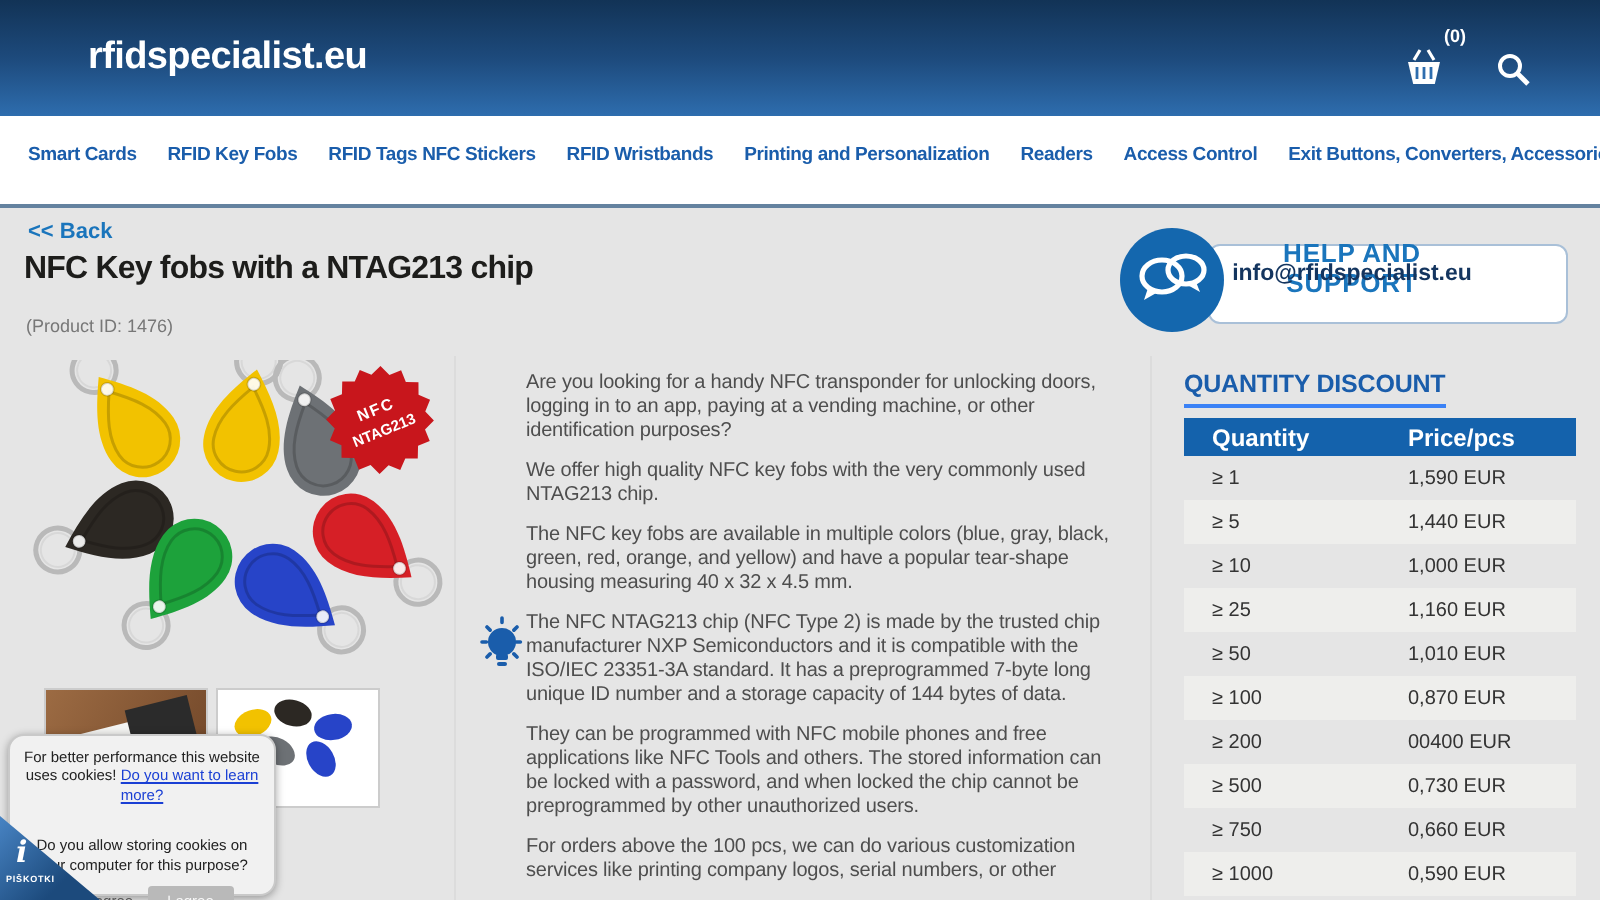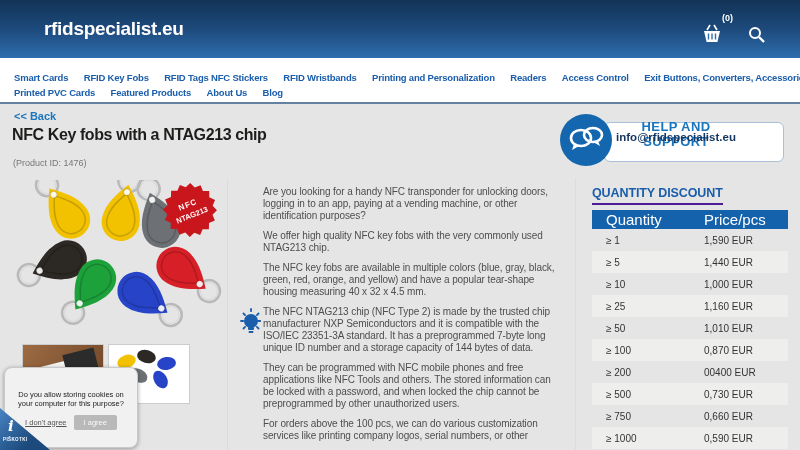--- a/index.html
+++ b/index.html
@@ -59,24 +59,24 @@
   .mini-fob { position:absolute; width:19px; height:13px; border-radius:50%; }
 
   .desc { position:absolute; left:263px; top:186px; width:300px; max-height:264px; overflow:hidden;
           color:#4e4e4e; font-size:10px; font-weight:normal; line-height:12px; letter-spacing:-0.1px; }
   .desc p { margin-bottom:8px; }
   .bulb { position:absolute; left:238px; top:308px; width:26px; height:32px; }
 
   
   .discount { position:absolute; left:592px; top:183px; width:196px; }
   .discount h2 { display:inline-block; color:#1a5dab; font-size:12.5px; font-weight:bold;
-                 letter-spacing:-0.1px; border-bottom:2px solid #4c1d95; padding-bottom:3px;
+                 letter-spacing:-0.1px; border-bottom:2px solid #3b82f6; padding-bottom:3px;
                  margin-bottom:5px; }
   .discount table { width:196px; border-collapse:collapse; table-layout:fixed; }
-  .discount th { background:#1462ac; color:#fff; font-size:15px; font-weight:normal;
+  .discount th { background:#1462ac; color:#fff; font-size:12px; font-weight:bold;
                  text-align:left; height:19px; padding-left:14px; }
   .discount td { font-size:10px; color:#333; height:22px; padding-left:14px; }
   .discount tbody tr:nth-child(even) { background:#eeeeec; }
 
   
   .cookie { position:absolute; left:4px; top:367px; width:134px; height:81px; z-index:40;
             background:#f1f1f1; border:1px solid #c9c9c9; border-radius:8px;
             box-shadow:0 1px 4px rgba(0,0,0,0.35); padding:6px 6px 4px;
             font-size:7.5px; line-height:1.25; color:#222; text-align:center; }
   .cookie a.learn { color:#1a3fd4; text-decoration:underline; cursor:pointer; }
@@ -118,26 +118,20 @@
   <div class="nav">
     <div class="nav-row r1">
       <span class="nav-item">Smart Cards</span>
       <span class="nav-item">RFID Key Fobs</span>
       <span class="nav-item">RFID Tags NFC Stickers</span>
       <span class="nav-item">RFID Wristbands</span>
       <span class="nav-item">Printing and Personalization</span>
       <span class="nav-item">Readers</span>
       <span class="nav-item">Access Control</span>
       <span class="nav-item">Exit Buttons, Converters, Accessories</span>
-    </div>
-    <div class="nav-row r2">
-      <span class="nav-item">Printed PVC Cards</span>
-      <span class="nav-item">Featured Products</span>
-      <span class="nav-item">About Us</span>
-      <span class="nav-item">Blog</span>
     </div>
   </div>
   <div class="nav-rule"></div>
 
   <div class="back-link">&lt;&lt; Back</div>
   <h1 class="page-title">NFC Key fobs with a NTAG213 chip</h1>
   <div class="product-id">(Product ID: 1476)</div>
 
   <div class="support">
     <div class="support-box"></div>
@@ -256,20 +250,24 @@
           </tr>
         <tr>
             <td>≥ 1000</td>
             <td>0,590 EUR</td>
           </tr>
       </tbody>
     </table>
   </div>
 
   <div class="cookie">
+    <div class="q1">
+      <span>For better performance this website uses cookies!</span>
+      <a class="learn">Do you want to learn more?</a>
+    </div>
     <div class="q2">Do you allow storing cookies on your computer for this purpose?</div>
     <div class="cbtns">
       <a class="disagree">I don't agree</a>
       <button class="agree">I agree</button>
     </div>
   </div>
 
   <div class="corner">
     <div class="i">i</div>
     <div class="lbl">PIŠKOTKI</div>

